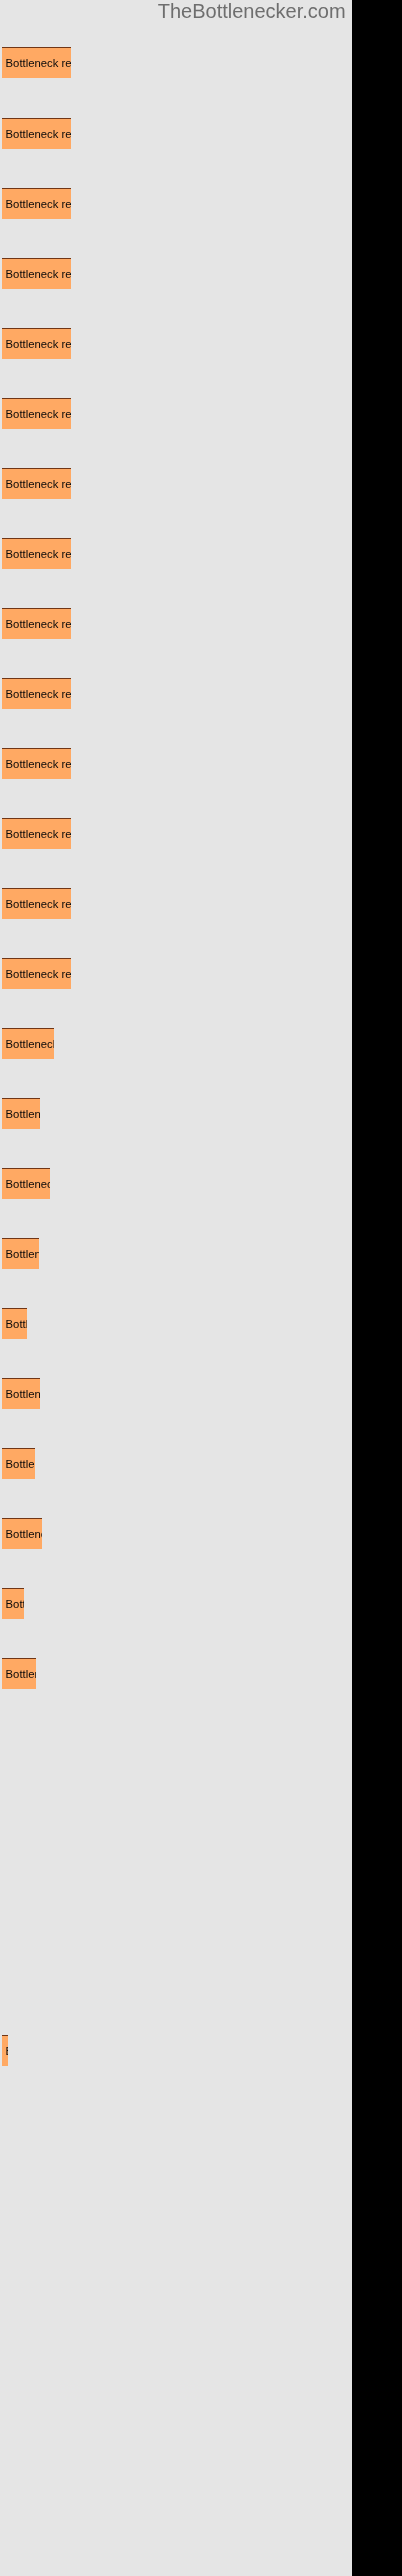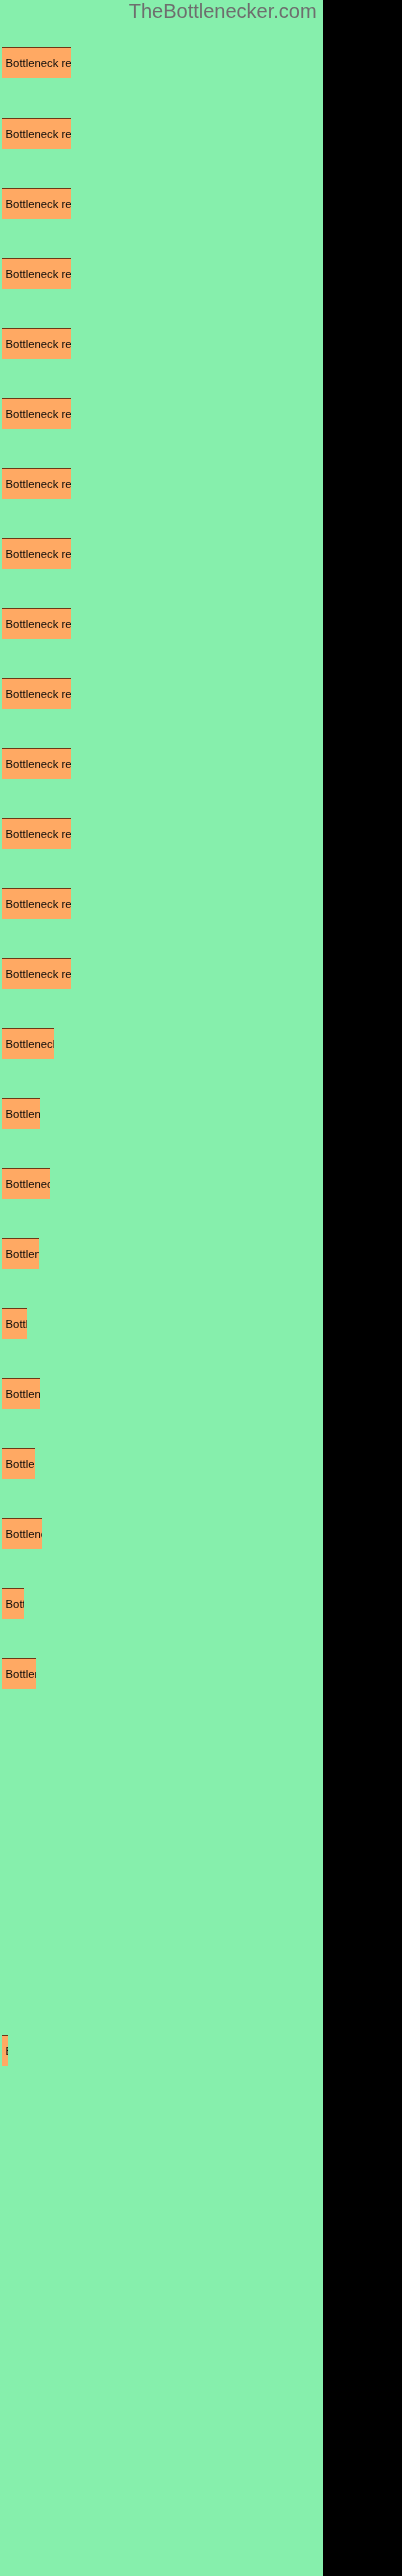--- a/index.html
+++ b/index.html
@@ -15,21 +15,22 @@
     overflow: hidden;
     font-family: "Liberation Sans", sans-serif;
     -webkit-font-smoothing: antialiased;
   }
   #chart-root {
     position: absolute;
     left: 0;
     top: 0;
     width: 323px;
     height: 2576px;
-    background: #86efac;
+    background: #e5e5e5;
+    padding-left: 29px;
   }
   #watermark {
     position: absolute;
     right: 6.4px;
     top: 0px;
     font-size: 20px;
     line-height: 22.5px;
     color: #6e6e6e;
     font-family: "Liberation Sans", sans-serif;
     white-space: nowrap;

